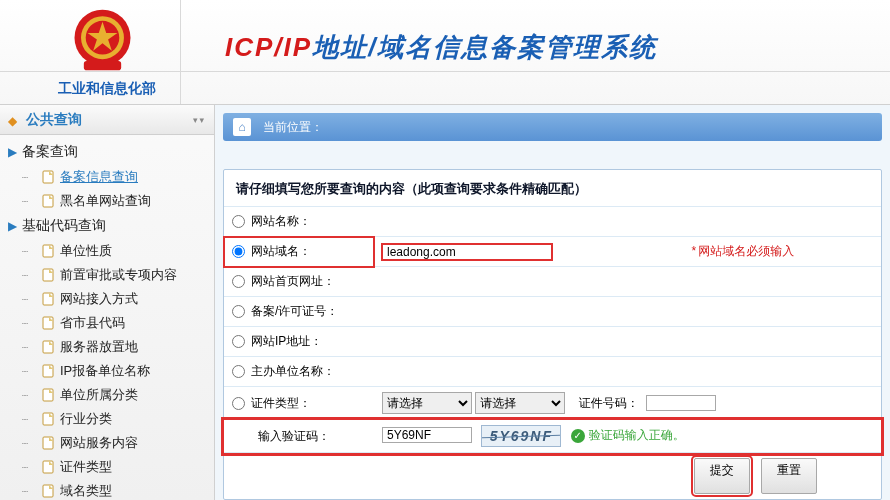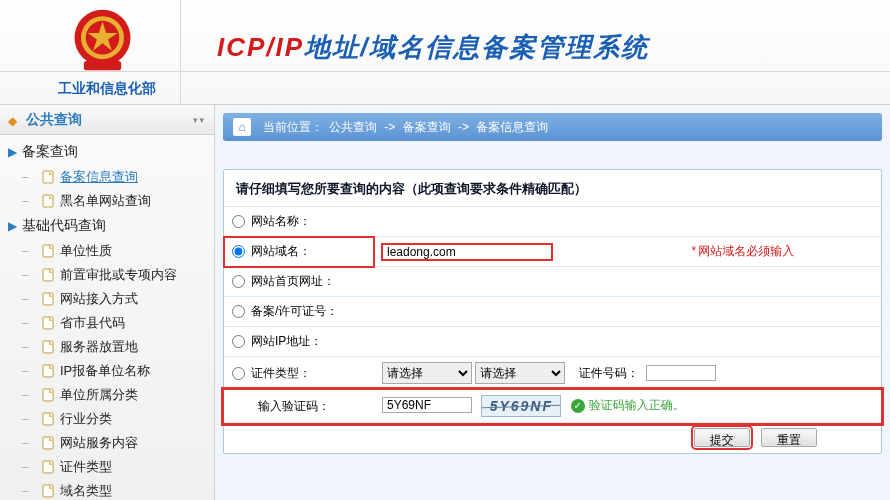--- a/index.html
+++ b/index.html
@@ -2,21 +2,21 @@
 <html><head>
   <meta charset="utf-8">
   <style>
     * { margin: 0; padding: 0; box-sizing: border-box; }
     body { font-family: "Microsoft YaHei", SimSun, Arial, sans-serif; font-size: 12px; background: #fff; width: 890px; }
     
     .header { height: 105px; position: relative; background: linear-gradient(#fff, #f7f7f7); border-bottom: 1px solid #d0d0d0; }
     .emblem { position: absolute; left: 55px; top: 5px; width: 95px; height: 70px; }
     .emblem svg { width: 100%; height: 100%; }
     .ministry-name { position: absolute; left: 58px; top: 80px; color: #1a5fb4; font-size: 14px; font-weight: bold; }
-    .system-title { position: absolute; left: 217px; top: 30px; font-size: 26px; font-weight: bold; font-style: italic; letter-spacing: 2px; font-family: SimHei, sans-serif; }
+    .system-title { position: absolute; left: 225px; top: 30px; font-size: 26px; font-weight: bold; font-style: italic; letter-spacing: 2px; font-family: SimHei, sans-serif; }
     .system-title .red { color: #d41b1b; }
     .system-title .blue { color: #1a5fb4; }
     .header-divider { position: absolute; left: 0; right: 0; bottom: 32px; height: 1px; background: #d9d9d9; }
     .header-divider2 { position: absolute; left: 180px; top: 0; bottom: 0; width: 1px; background: #d9d9d9; }
     
     .main { display: flex; height: 395px; }
     .sidebar { width: 215px; background: linear-gradient(#fafafa, #f0f0f0); border-right: 1px solid #d0d0d0; padding-top: 0; }
     .sidebar-header { height: 30px; background: linear-gradient(#fbfbfb, #e8e8e8); display: flex; align-items: center; padding: 0 8px; border-bottom: 1px solid #cfcfcf; }
     .sidebar-header-icon { width: 12px; height: 12px; margin-right: 6px; color: #e09020; }
     .sidebar-header-title { color: #2a7cbf; font-weight: bold; font-size: 14px; flex: 1; }
@@ -51,21 +51,21 @@
     .highlight-red { outline: 2px solid #e03030; outline-offset: -1px; }
     .row-highlight { outline: 3px solid #e03030; outline-offset: 0; }
     
     .captcha-img { display: inline-block; width: 80px; height: 22px; background: #e8f0f7; border: 1px solid #9fb8d2; vertical-align: middle; margin: 0 6px; font-family: Arial; font-weight: bold; font-size: 14px; font-style: italic; letter-spacing: 2px; text-align: center; line-height: 20px; color: #3c5b7a; position: relative; overflow: hidden; }
     .captcha-img::after { content: ""; position: absolute; left: 0; top: 50%; right: 0; border-top: 1px solid #5a7ea3; transform: rotate(-2deg); }
     .captcha-ok { display: inline-flex; align-items: center; }
     .captcha-ok .tick { width: 14px; height: 14px; border-radius: 50%; background: #3aa63a; color: #fff; display: inline-flex; align-items: center; justify-content: center; font-size: 10px; margin-right: 4px; }
     .captcha-ok-text { color: #3aa63a; }
     
     .button-row td { text-align: right; padding-right: 60px; }
-    .btn { display: inline-block; min-width: 56px; height: 19px; line-height: 22px; background: linear-gradient(#fafafa, #e0e0e0); border: 1px solid #a8a8a8; border-radius: 2px; text-align: center; cursor: pointer; margin: 0 4px; font-size: 12px; }
+    .btn { display: inline-block; min-width: 56px; height: 36px; line-height: 22px; background: linear-gradient(#fafafa, #e0e0e0); border: 1px solid #a8a8a8; border-radius: 2px; text-align: center; cursor: pointer; margin: 0 4px; font-size: 12px; }
     .btn-submit.highlight-red { outline-offset: 1px; }
     
     .cert-label { margin-left: 10px; margin-right: 4px; }
     .cert-input { width: 70px !important; }
   </style>
 </head>
 <body>
 
 <div class="header">
   <div class="header-divider"></div>
@@ -231,21 +231,20 @@
           </span>
           <span class="label">域名类型</span>
         </div>
       </div>
   </div>
 
   <div class="content">
     <div class="breadcrumb">
       <span class="home-icon">⌂</span>
       <span>当前位置：</span>
-      <span id="crumb-items"><span>公共查询</span><span>  -&gt;  </span><span>备案查询</span><span>  -&gt;  </span><span>备案信息查询</span></span>
     </div>
 
     <div class="panel">
       <div class="instruction">请仔细填写您所要查询的内容（此项查询要求条件精确匹配）</div>
       <table class="form-table">
         <tbody>
             <tr>
           <td class="radio-cell"><input type="radio" name="crit" style=""><label>网站名称：</label></td>
           <td class="input-cell"></td>
           <td></td>
@@ -260,20 +259,25 @@
           <td class="input-cell"></td>
               <td></td>
         </tr>
         <tr>
           <td class="radio-cell"><input type="radio" name="crit" style=""><label>备案/许可证号：</label></td>
           <td class="input-cell"></td>
               <td></td>
         </tr>
         <tr>
           <td class="radio-cell"><input type="radio" name="crit" style=""><label>网站IP地址：</label></td>
+          <td class="input-cell"></td>
+              <td></td>
+        </tr>
+        <tr>
+          <td class="radio-cell"><input type="radio" name="crit" style=""><label>主办单位名称：</label></td>
           <td class="input-cell"></td>
               <td></td>
         </tr>
         <tr>
           <td class="radio-cell"><input type="radio" name="crit" style=""><label>证件类型：</label></td>
           <td class="input-cell" colspan="2">
             <select><option>请选择</option></select>
             <select><option>请选择</option></select>
             <span class="cert-label">证件号码：</span>
             <input type="text" class="cert-input" style="">

